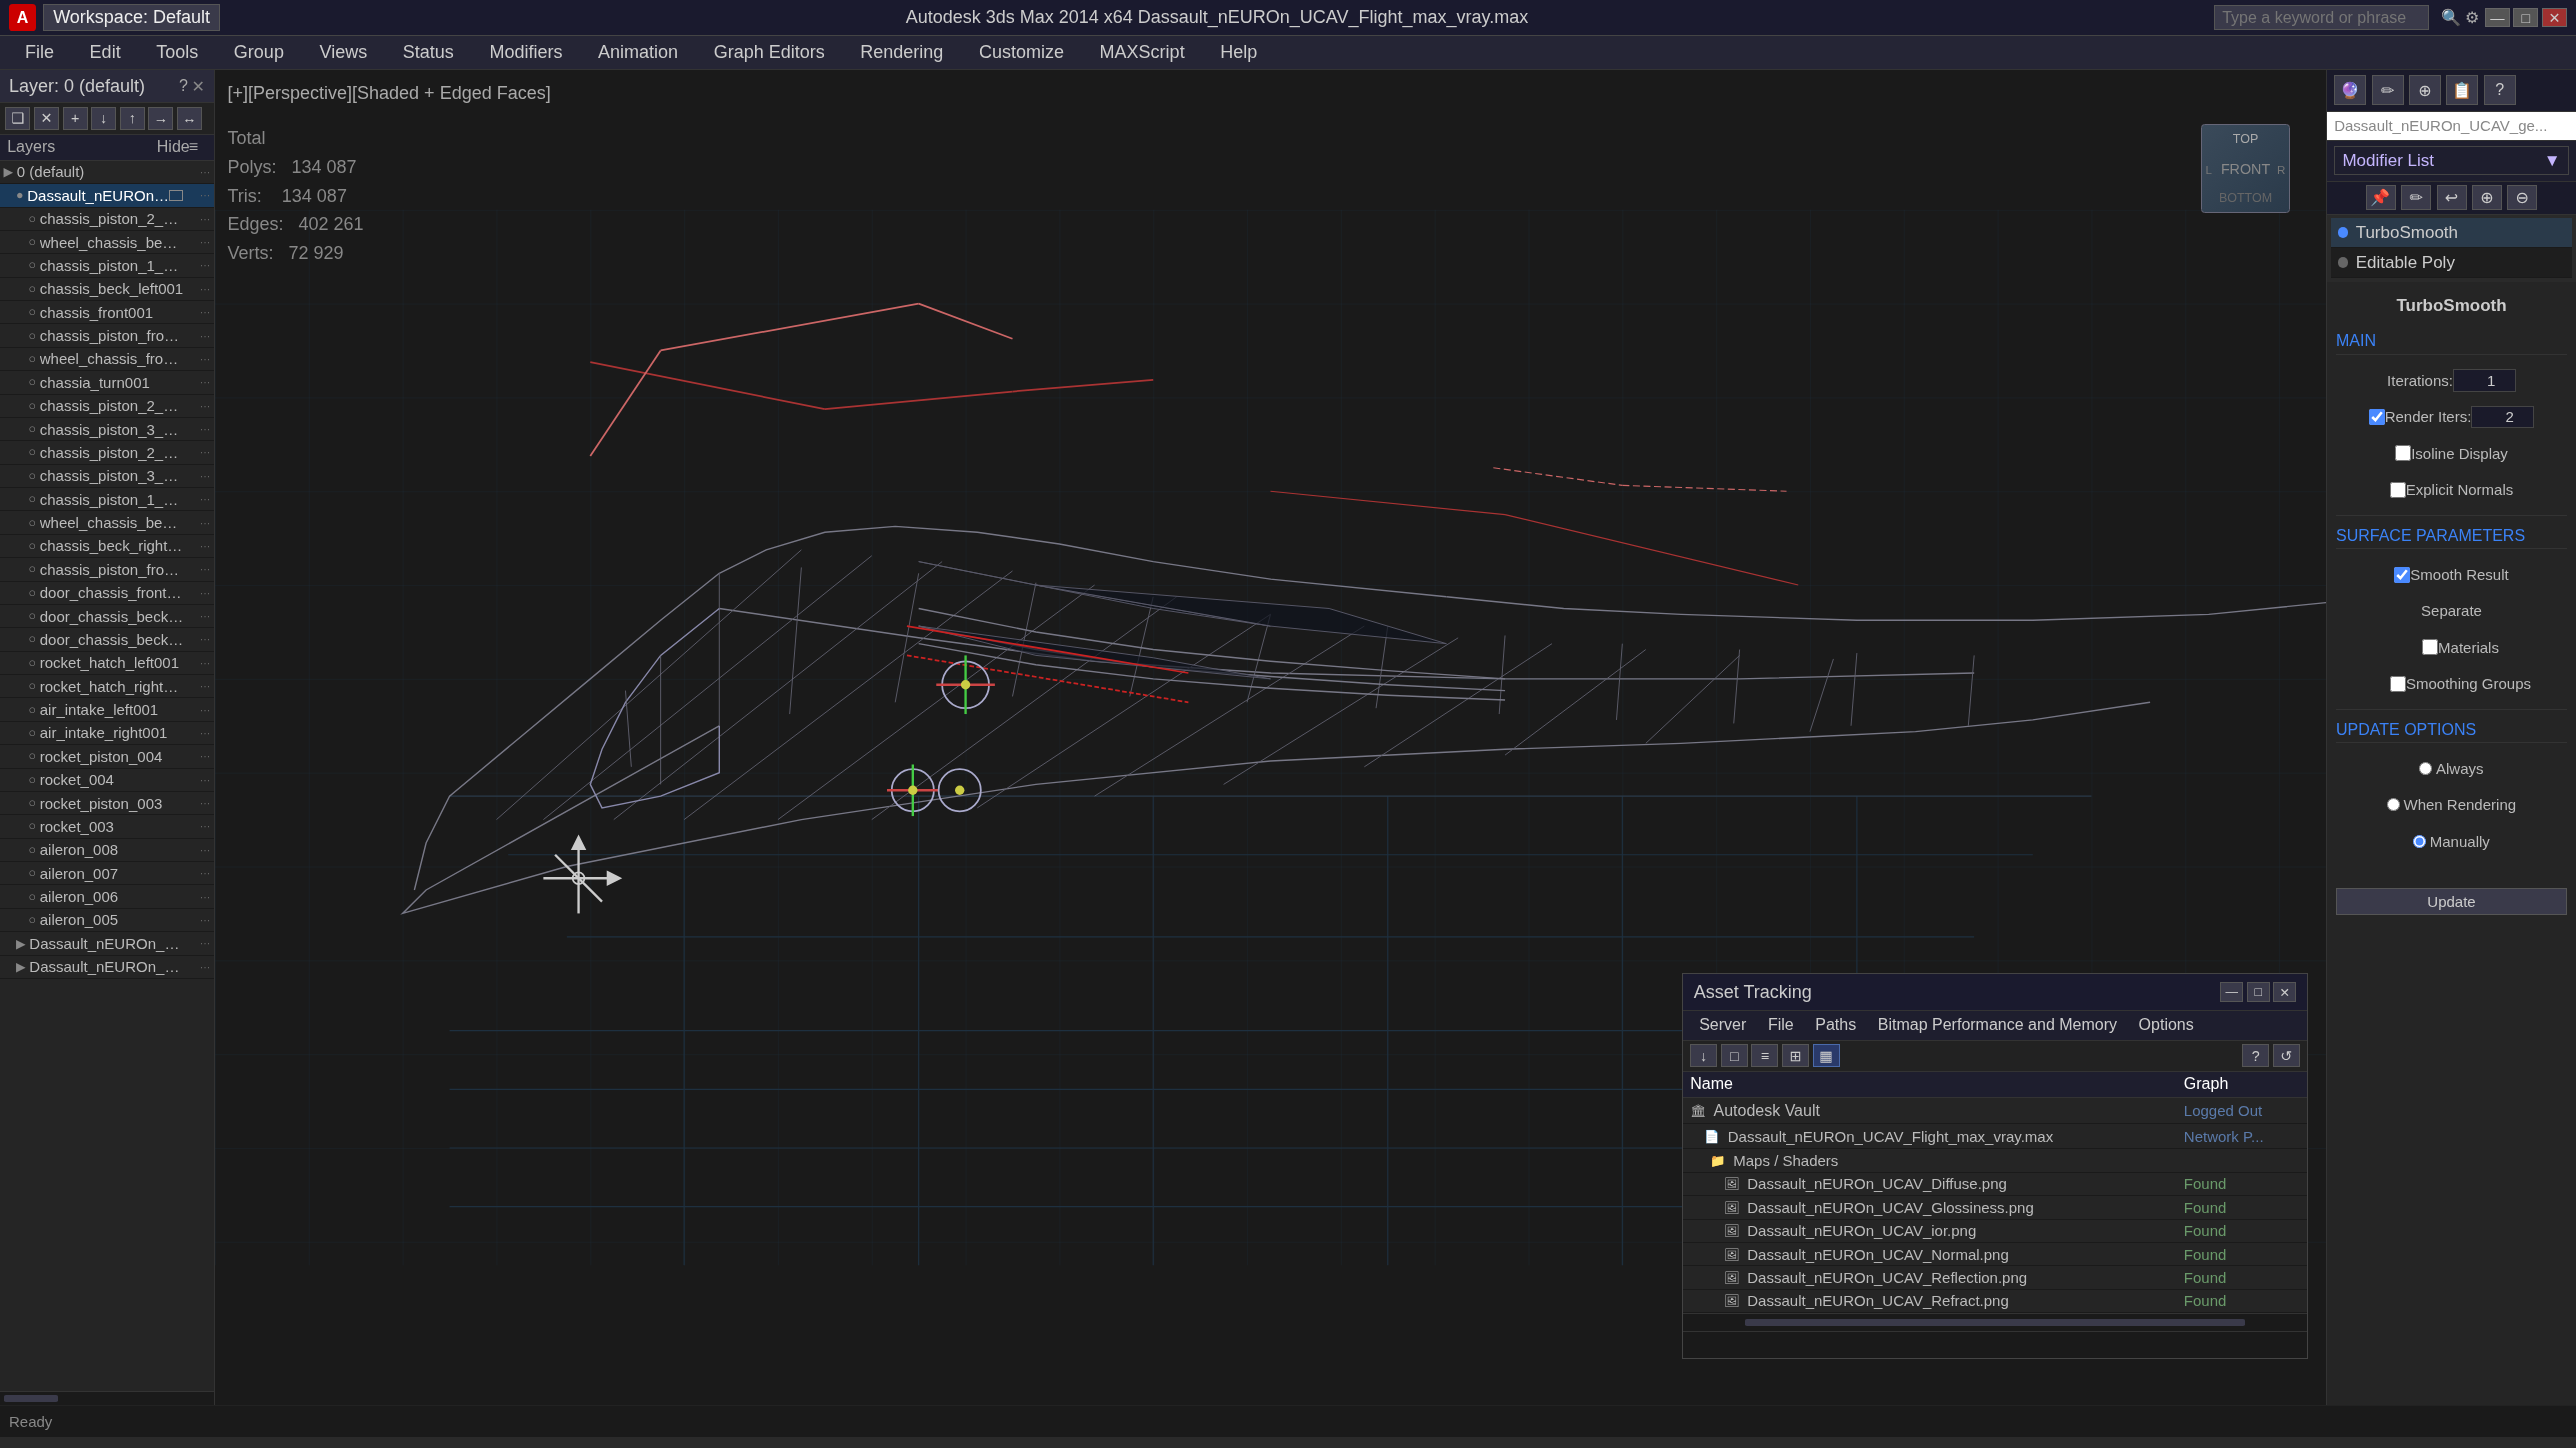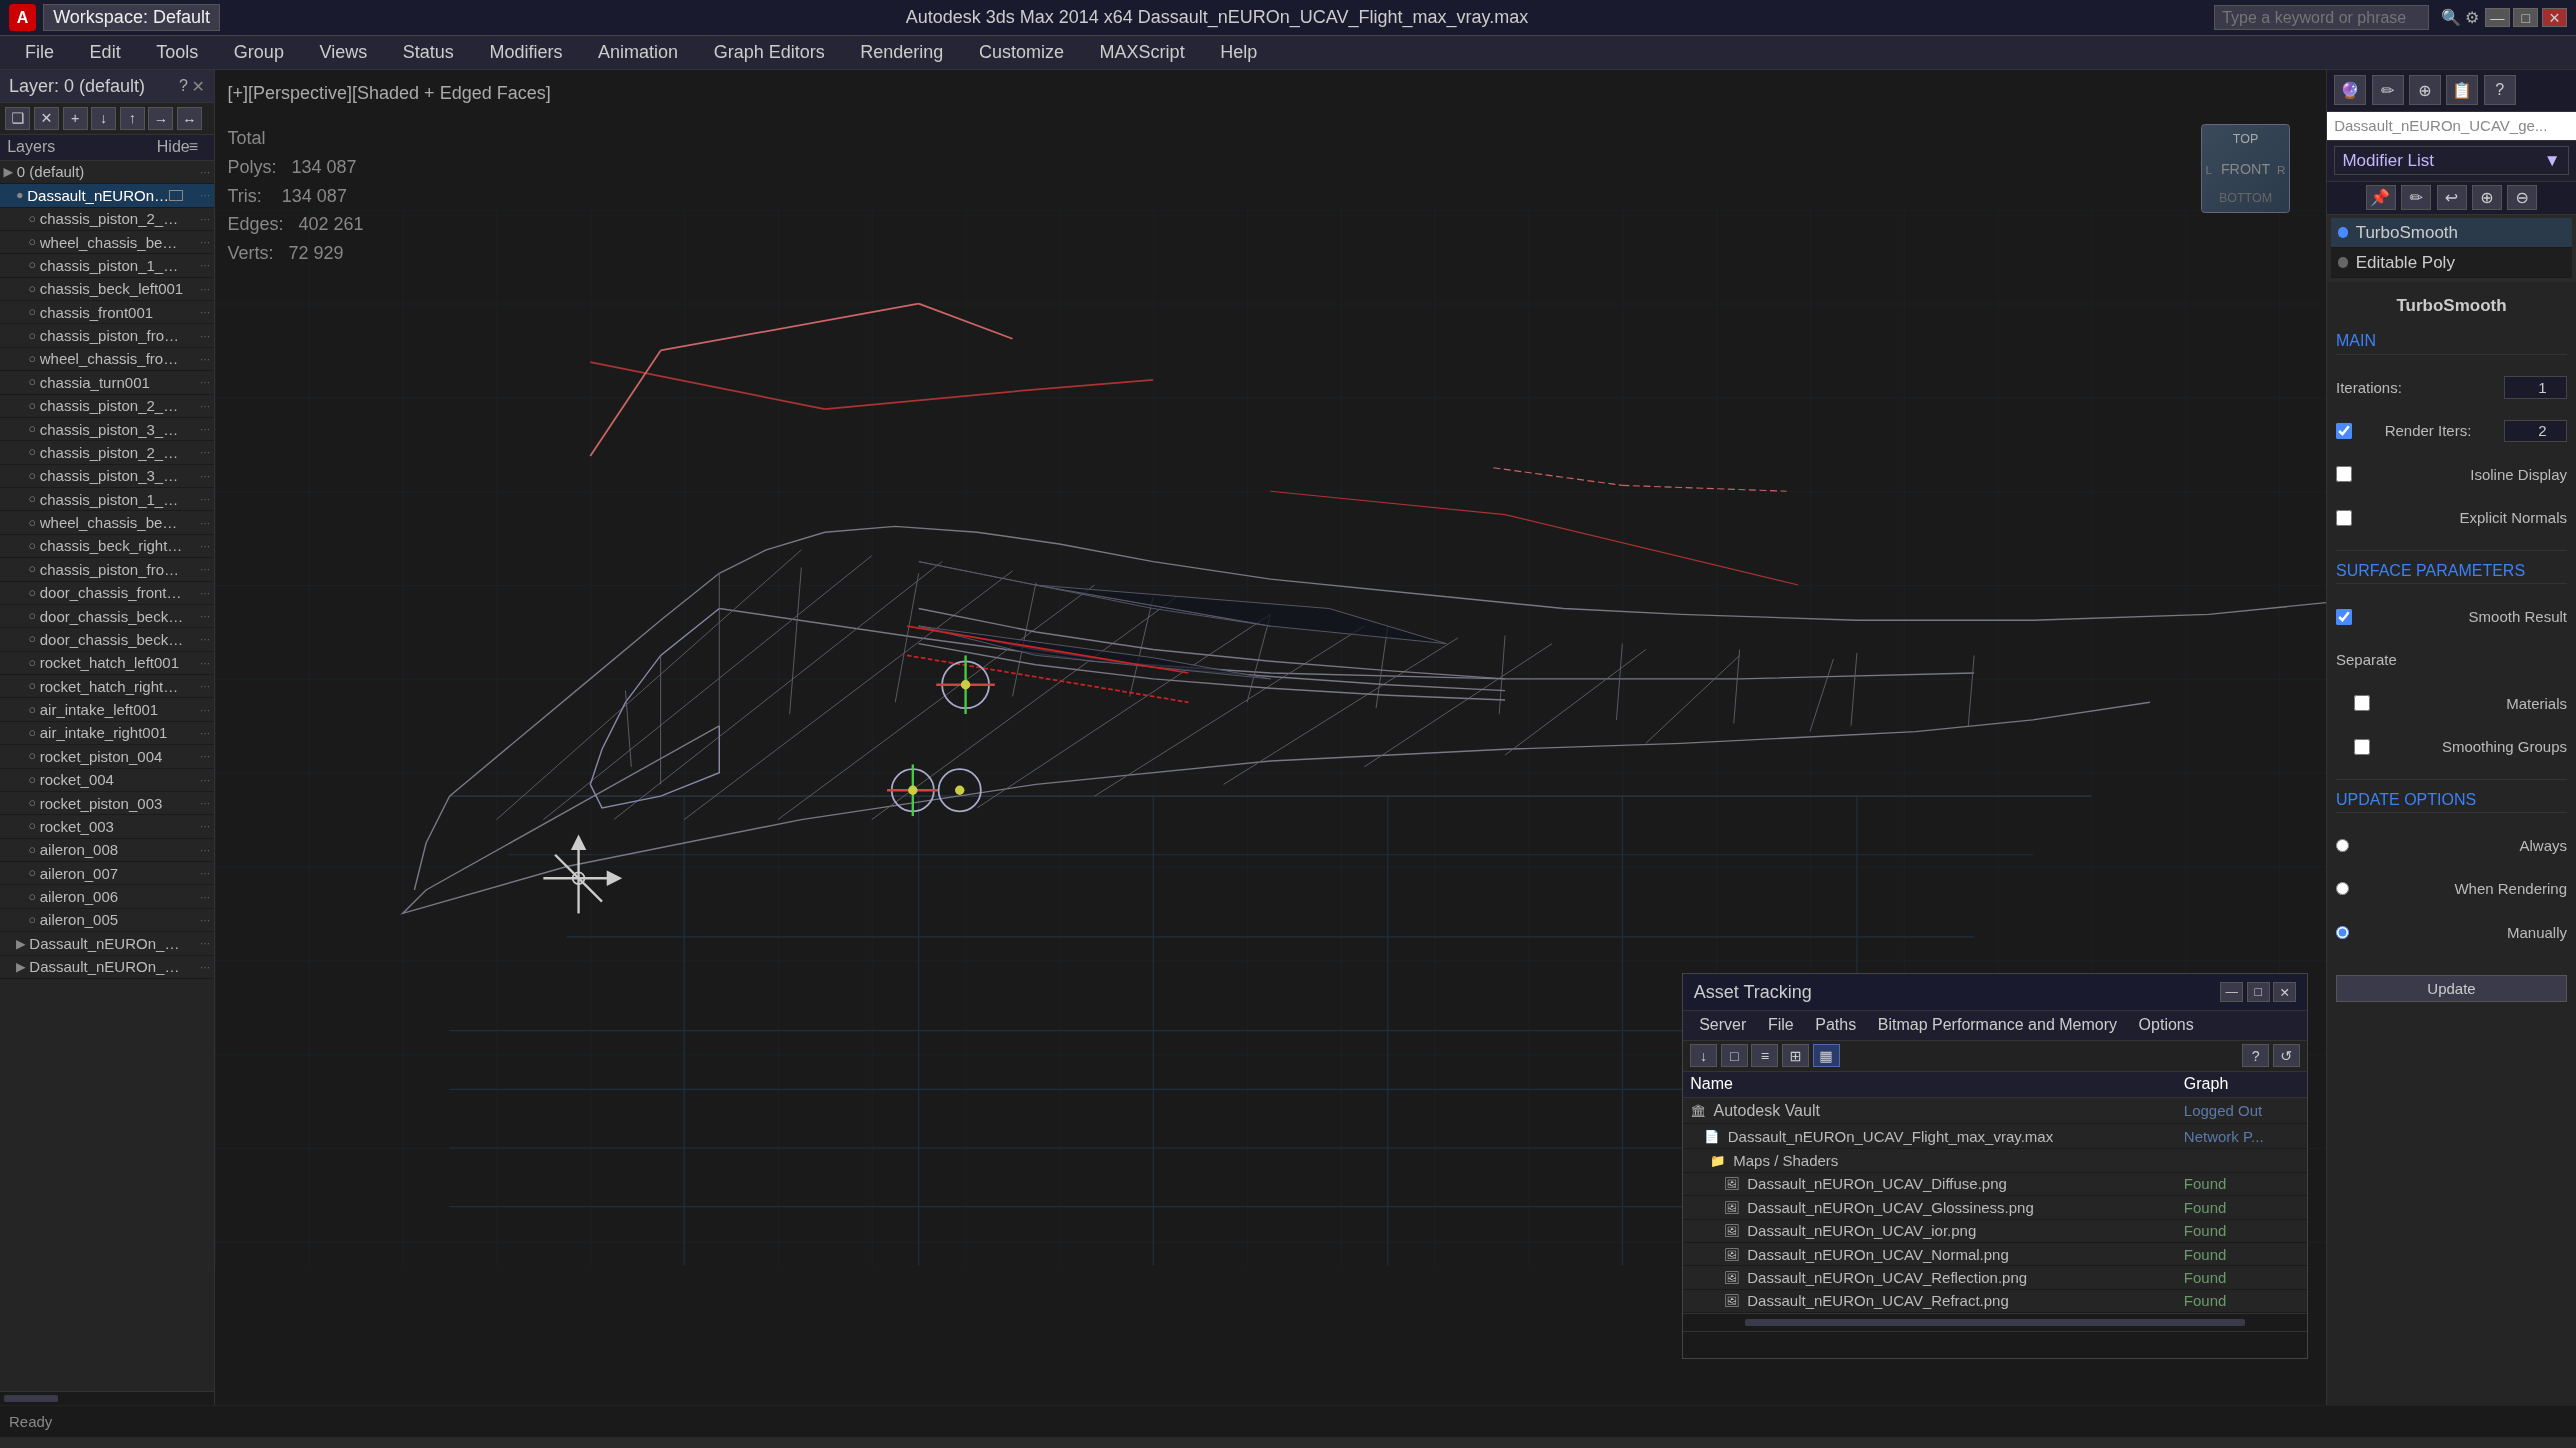--- a/index.html
+++ b/index.html
@@ -121,31 +121,31 @@
     .mod-bullet.active { background: #4a8aff; }
 
     #modifier-details {
       flex: 1; background: #252525; overflow-y: auto; padding: 9px;
     }
     .mod-section-title {
       font-size: 16px; color: #3b82f6; padding: 3.6px 0; text-transform: uppercase;
       border-bottom: 0.9px solid #333; margin-bottom: 5.4px; margin-top: 7.2px;
     }
     .mod-label { font-size: 15px; color: #bbb; margin: 2.7px 0; }
-    .mod-row { display: flex; align-items: center; justify-content: space-between; margin: 21px 0; }
+    .mod-row { display: flex; align-items: center; justify-content: center; margin: 14px 0; }
     .mod-input {
       background: #1a1a2a; border: 0.9px solid #444; color: #ccc;
       font-size: 15px; width: 63px; padding: 1.8px 4.5px; text-align: right;
     }
     .mod-checkbox { width: 16px; height: 16px; accent-color: #4a8aff; }
     .mod-radio { accent-color: #4a8aff; margin-right: 3.6px; }
     .mod-btn {
       background: #3a3a4a; border: 0.9px solid #555; color: #ccc;
       font-size: 15px; padding: 3.6px 12.5px; cursor: pointer; width: 100%;
-      text-align: center; margin-top: 11px;
+      text-align: center; margin-top: 22px;
     }
     .mod-separator { border: none; border-top: 0.9px solid #333; margin: 5.4px 0; }
 
     
     #status-bar {
       height: 32px; background: #1a1a1a; border-top: 0.9px solid #222;
       display: flex; align-items: center; padding: 0 9px; font-size: 15px; color: #888;
     }
 
     

